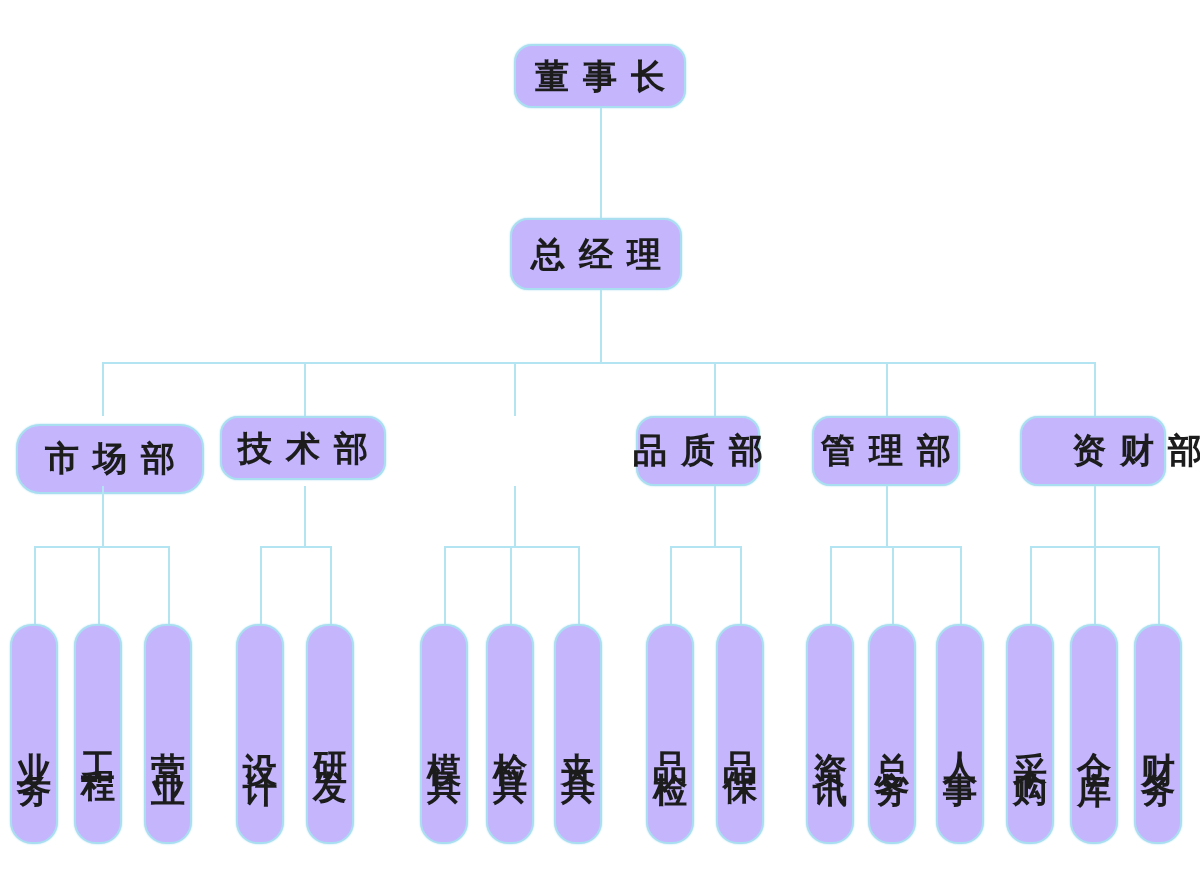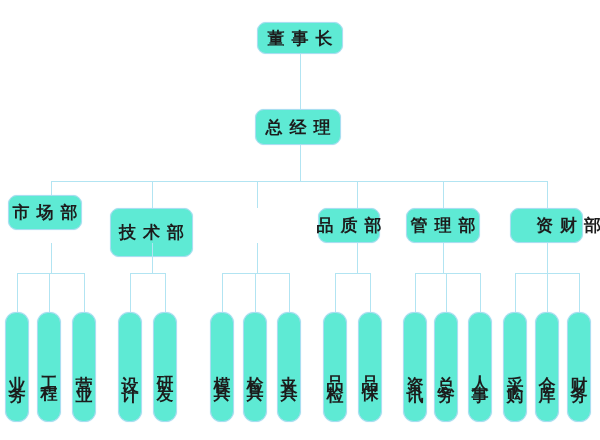--- a/index.html
+++ b/index.html
@@ -9,21 +9,21 @@
     font-family:"Liberation Sans","DejaVu Sans",sans-serif;
     overflow:hidden;
   }
   #canvas{
     position:relative;width:600px;height:440px;background:var(--bg,#ffffff);
   }
   .node{
     position:absolute;box-sizing:border-box;
     border:1px solid var(--border,#a9def1);
     border-radius:9px;
-    background:#5eead4;
+    background:#c4b5fd;
     box-shadow:0 0 1px var(--border,#a9def1);
     display:flex;align-items:center;justify-content:center;
     color:var(--text,#1c1c1c);
     font-weight:bold;
   }
   .node.h span{
     font-size:17px;
     letter-spacing:7px;
     margin-right:-7px;     
     white-space:nowrap;
@@ -48,39 +48,39 @@
     <div class="node h" style="left: 257px; top: 22px; width: 86px; height: 32px;">
       <span>董事长</span>
     </div>
     <div class="cline" style="left: 300px; top: 54px; width: 1px; height: 55px;"></div>
     <div class="node h" style="left: 255px; top: 109px; width: 86px; height: 36px;">
       <span>总经理</span>
     </div>
     <div class="cline" style="left: 300px; top: 145px; width: 1px; height: 36px;"></div>
     <div class="cline" style="left: 51px; top: 181px; width: 496px; height: 1px;"></div>
     <div class="cline" style="left: 51px; top: 181px; width: 1px; height: 27px;"></div>
-    <div class="node h" style="left: 8px; top: 195px; width: 74px; height: 35px;">
+    <div class="node h" style="left: 8px; top: 212px; width: 94px; height: 35px; border-radius: 12px;">
       <span>市场部</span>
     </div>
     <div class="cline" style="left: 51px; top: 243px; width: 1px; height: 30px;"></div>
     <div class="cline" style="left: 17px; top: 273px; width: 67px; height: 1px;"></div>
     <div class="cline" style="left: 17px; top: 273px; width: 1px; height: 39px;"></div>
     <div class="node v" style="left: 5px; top: 312px; width: 24px; height: 110px;">
       <span>业务</span>
     </div>
     <div class="cline" style="left: 49px; top: 273px; width: 1px; height: 39px;"></div>
     <div class="node v" style="left: 37px; top: 312px; width: 24px; height: 110px;">
       <span>工程</span>
     </div>
     <div class="cline" style="left: 84px; top: 273px; width: 1px; height: 39px;"></div>
     <div class="node v" style="left: 72px; top: 312px; width: 24px; height: 110px;">
       <span>营业</span>
     </div>
     <div class="cline" style="left: 152px; top: 181px; width: 1px; height: 27px;"></div>
-    <div class="node h" style="left: 110px; top: 208px; width: 83px; height: 49px;">
+    <div class="node h" style="left: 110px; top: 208px; width: 83px; height: 32px;">
       <span>技术部</span>
     </div>
     <div class="cline" style="left: 152px; top: 243px; width: 1px; height: 30px;"></div>
     <div class="cline" style="left: 130px; top: 273px; width: 35px; height: 1px;"></div>
     <div class="cline" style="left: 130px; top: 273px; width: 1px; height: 39px;"></div>
     <div class="node v" style="left: 118px; top: 312px; width: 24px; height: 110px;">
       <span>设计</span>
     </div>
     <div class="cline" style="left: 165px; top: 273px; width: 1px; height: 39px;"></div>
     <div class="node v" style="left: 153px; top: 312px; width: 24px; height: 110px;">

